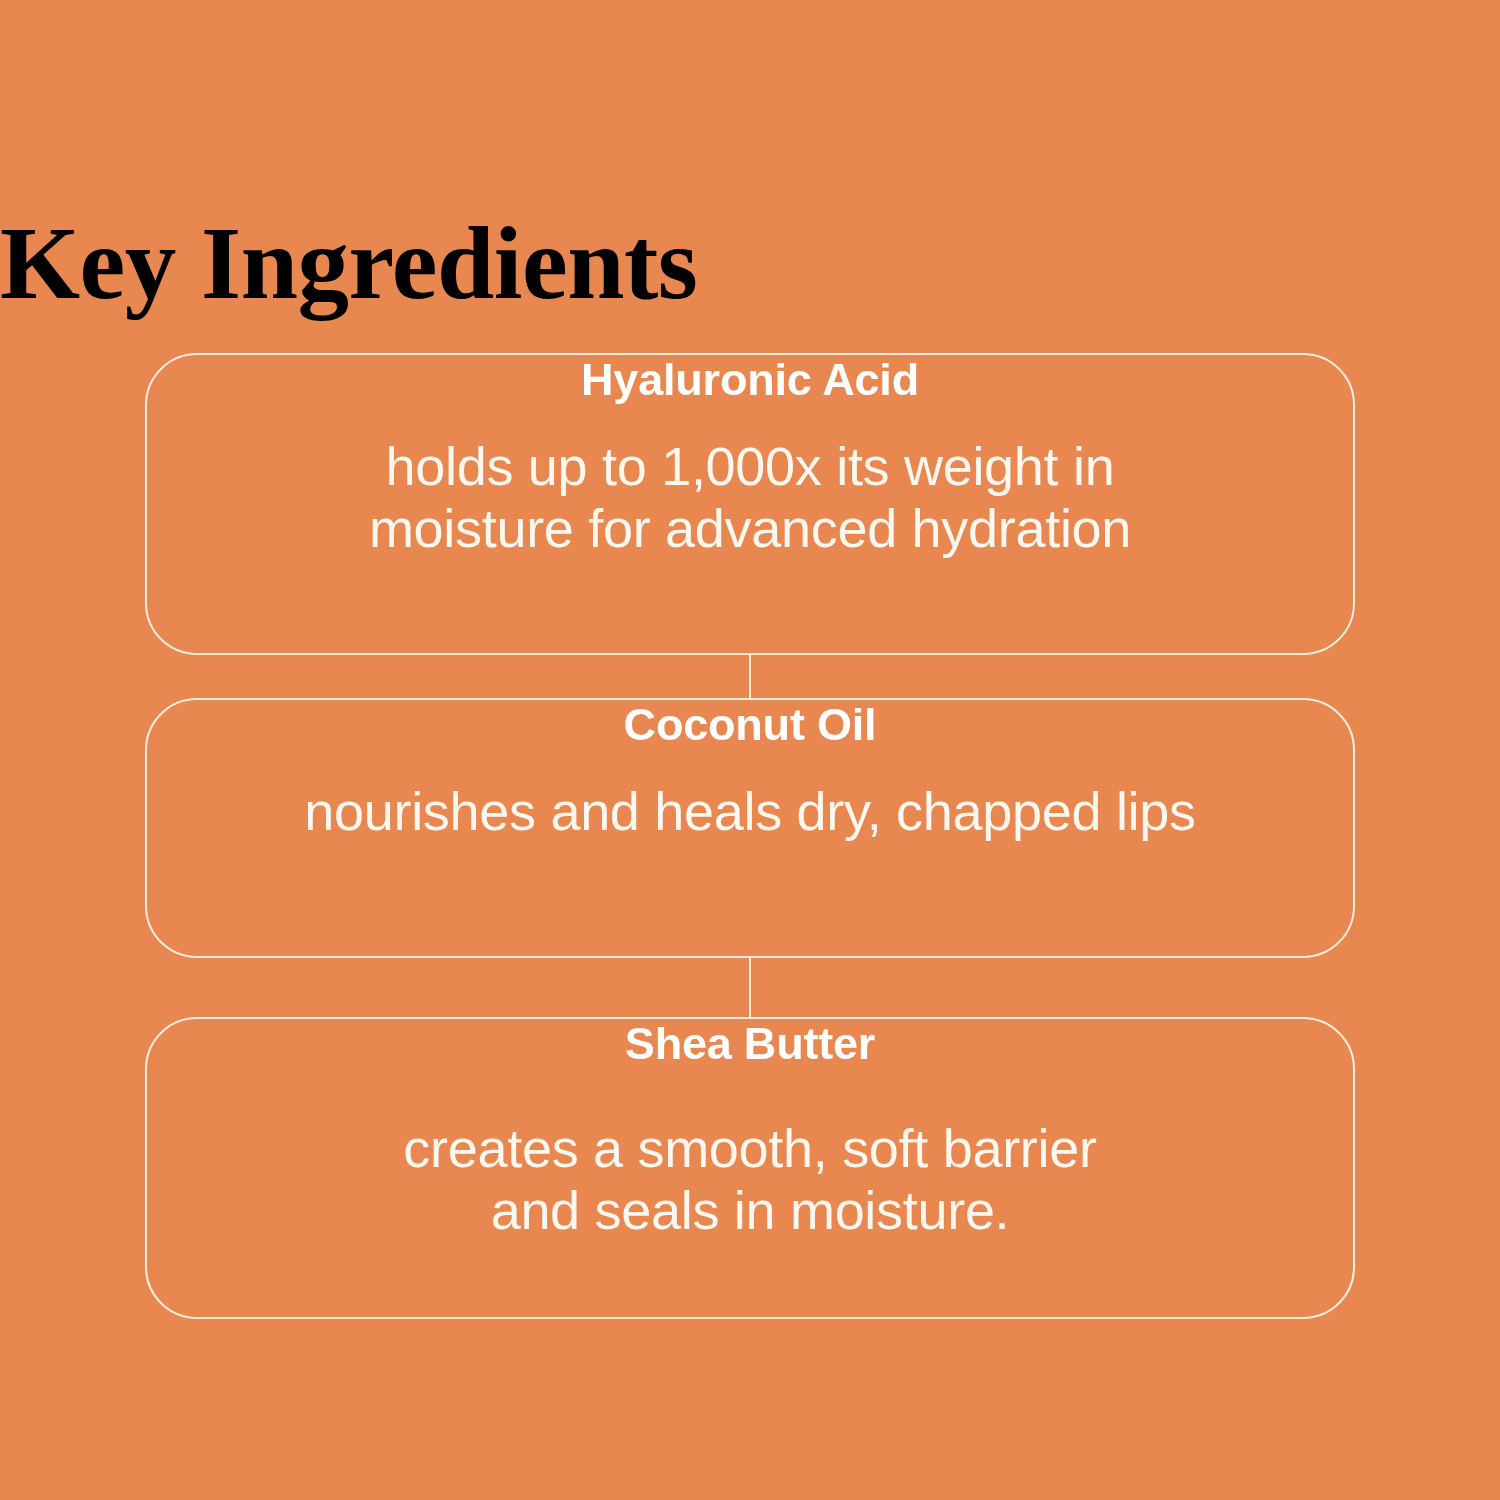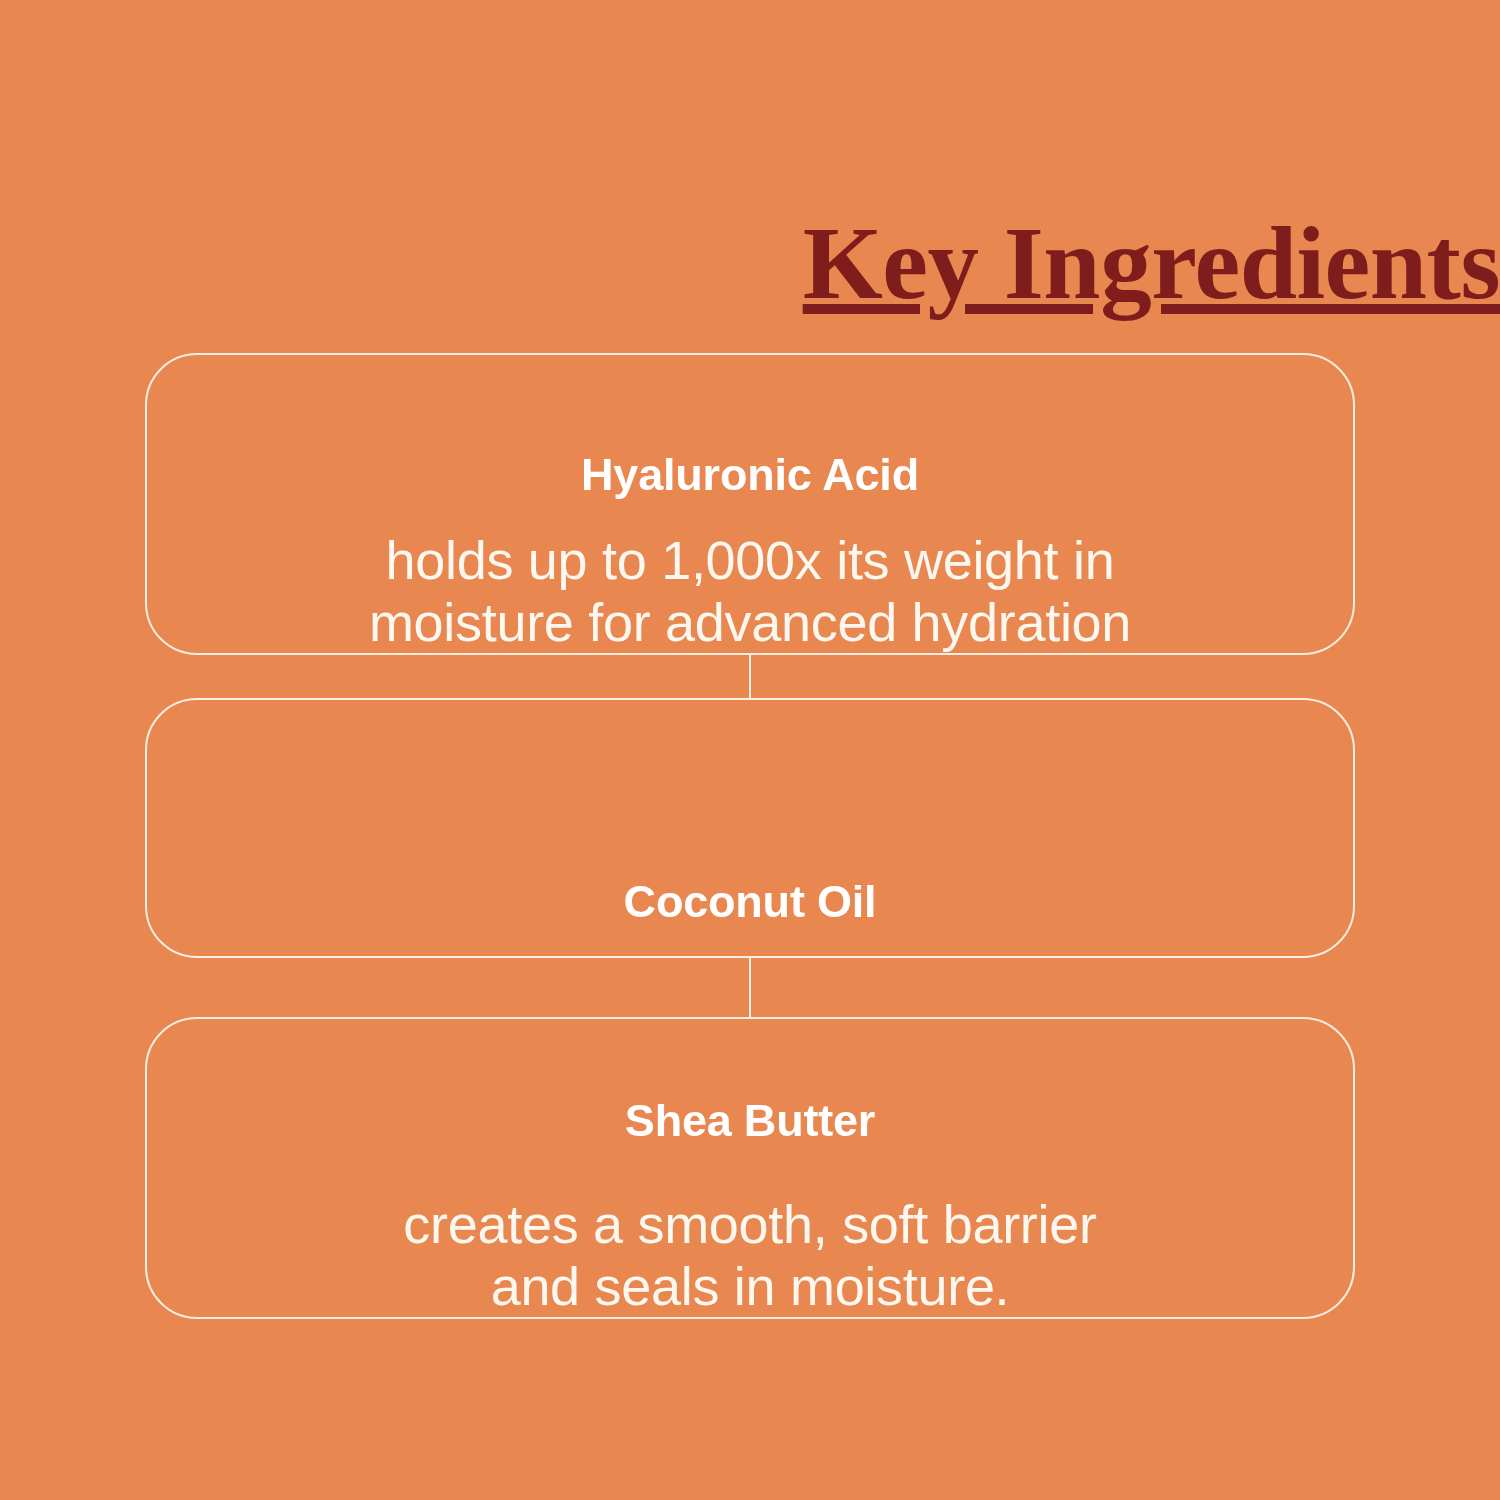--- a/index.html
+++ b/index.html
@@ -21,49 +21,48 @@
     height: 1500px;
     box-sizing: border-box;
   }
 
   
   .page-title {
     position: absolute;
     top: 139px;
     left: 0;
     width: 1500px;
-    text-align: right;
+    text-align: left;
     font-family: "Liberation Serif", "DejaVu Serif", serif;
     font-weight: 700;
     font-size: 103px;
     line-height: 1.08;
     letter-spacing: -0.5px;
-    color: #7f1d1d;
+    color: #000000;
     white-space: nowrap;
-    text-decoration: underline;
   }
 
   
   .cards {
     position: absolute;
     left: 145px;
     top: 353px;
     width: 1210px;
   }
 
   .card {
     position: relative;
     box-sizing: border-box;
     width: 1210px;
     border: 2px solid #F7EDE0;
     border-radius: 52px;
     display: flex;
     flex-direction: column;
     align-items: center;
-    justify-content: flex-end;
+    justify-content: flex-start;
     text-align: center;
     color: #FCF8F2;
   }
 
   .card-1 { height: 302px; }
   .card-2 { height: 260px; }
   .card-3 { height: 302px; }
 
   .card-heading {
     font-family: "Liberation Sans", sans-serif;
@@ -121,20 +120,21 @@
     <div class="card card-1">
       <div class="card-heading">Hyaluronic Acid</div>
       <div class="card-body">holds up to 1,000x its weight in
 moisture for advanced hydration</div>
     </div>
 
     <div class="connector connector-1"></div>
 
     <div class="card card-2">
       <div class="card-heading">Coconut Oil</div>
+      <div class="card-body">nourishes and heals dry, chapped lips</div>
     </div>
 
     <div class="connector connector-2"></div>
 
     <div class="card card-3">
       <div class="card-heading">Shea Butter</div>
       <div class="card-body">creates a smooth, soft barrier
 and seals in moisture.</div>
     </div>
 

